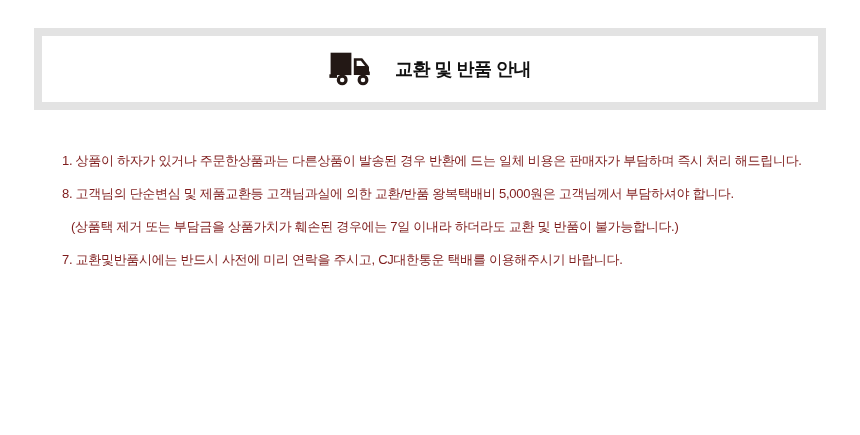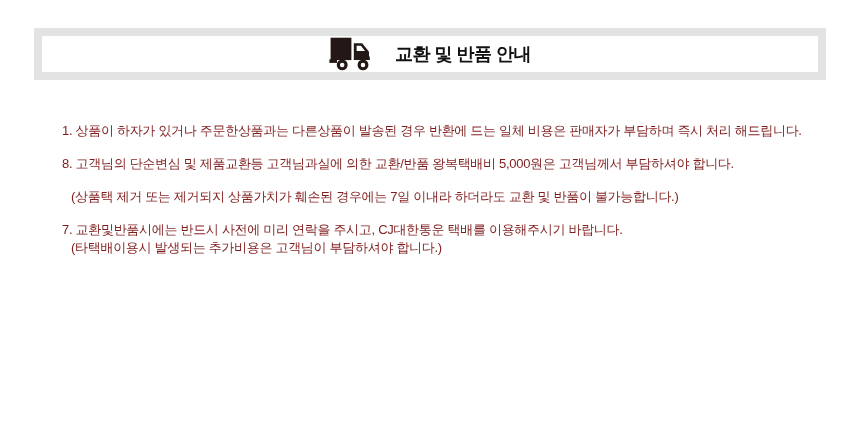--- a/index.html
+++ b/index.html
@@ -9,21 +9,21 @@
   }
   body {
     width: 860px;
     height: 435px;
     font-family: "Liberation Sans", "DejaVu Sans", sans-serif;
     overflow: hidden;
   }
   .header-box {
     box-sizing: border-box;
     margin: 28px 34px 0 34px;
-    height: 52px;
+    height: 82px;
     border: 8px solid #e3e3e3;
     background: #ffffff;
     display: flex;
     align-items: center;
     justify-content: center;
     gap: 18px;
   }
   .truck-wrap {
     display: inline-flex;
     align-items: center;
@@ -91,25 +91,24 @@
 
     <div class="item">
       <p>1. 상품이 하자가 있거나 주문한상품과는 다른상품이 발송된 경우 반환에 드는 일체 비용은 판매자가 부담하며 즉시 처리 해드립니다.</p>
     </div>
 
     <div class="item">
       <p>8. 고객님의 단순변심 및 제품교환등 고객님과실에 의한 교환/반품 왕복택배비 5,000원은 고객님께서 부담하셔야 합니다.</p>
     </div>
 
     <div class="item">
-      <p class="note">(상품택 제거 또는 제거되지 상품가치가 훼손된 경우에는 7일 이내라 하더라도 교환 및 반품이 불가능합니다.)</p>
+      <p class="note">(상품택 제거 또는 부담금을 상품가치가 훼손된 경우에는 7일 이내라 하더라도 교환 및 반품이 불가능합니다.)</p>
     </div>
 
 
 
 
     <div class="item">
       <p>7. 교환및반품시에는 반드시 사전에 미리 연락을 주시고, CJ대한통운 택배를 이용해주시기 바랍니다.</p>
-      <p class="note">(타택배이용시 발생되는 추가비용은 고객님이 부담하셔야 합니다.)</p>
     </div>
 
   </div>
 </div>
 
 </body></html>

